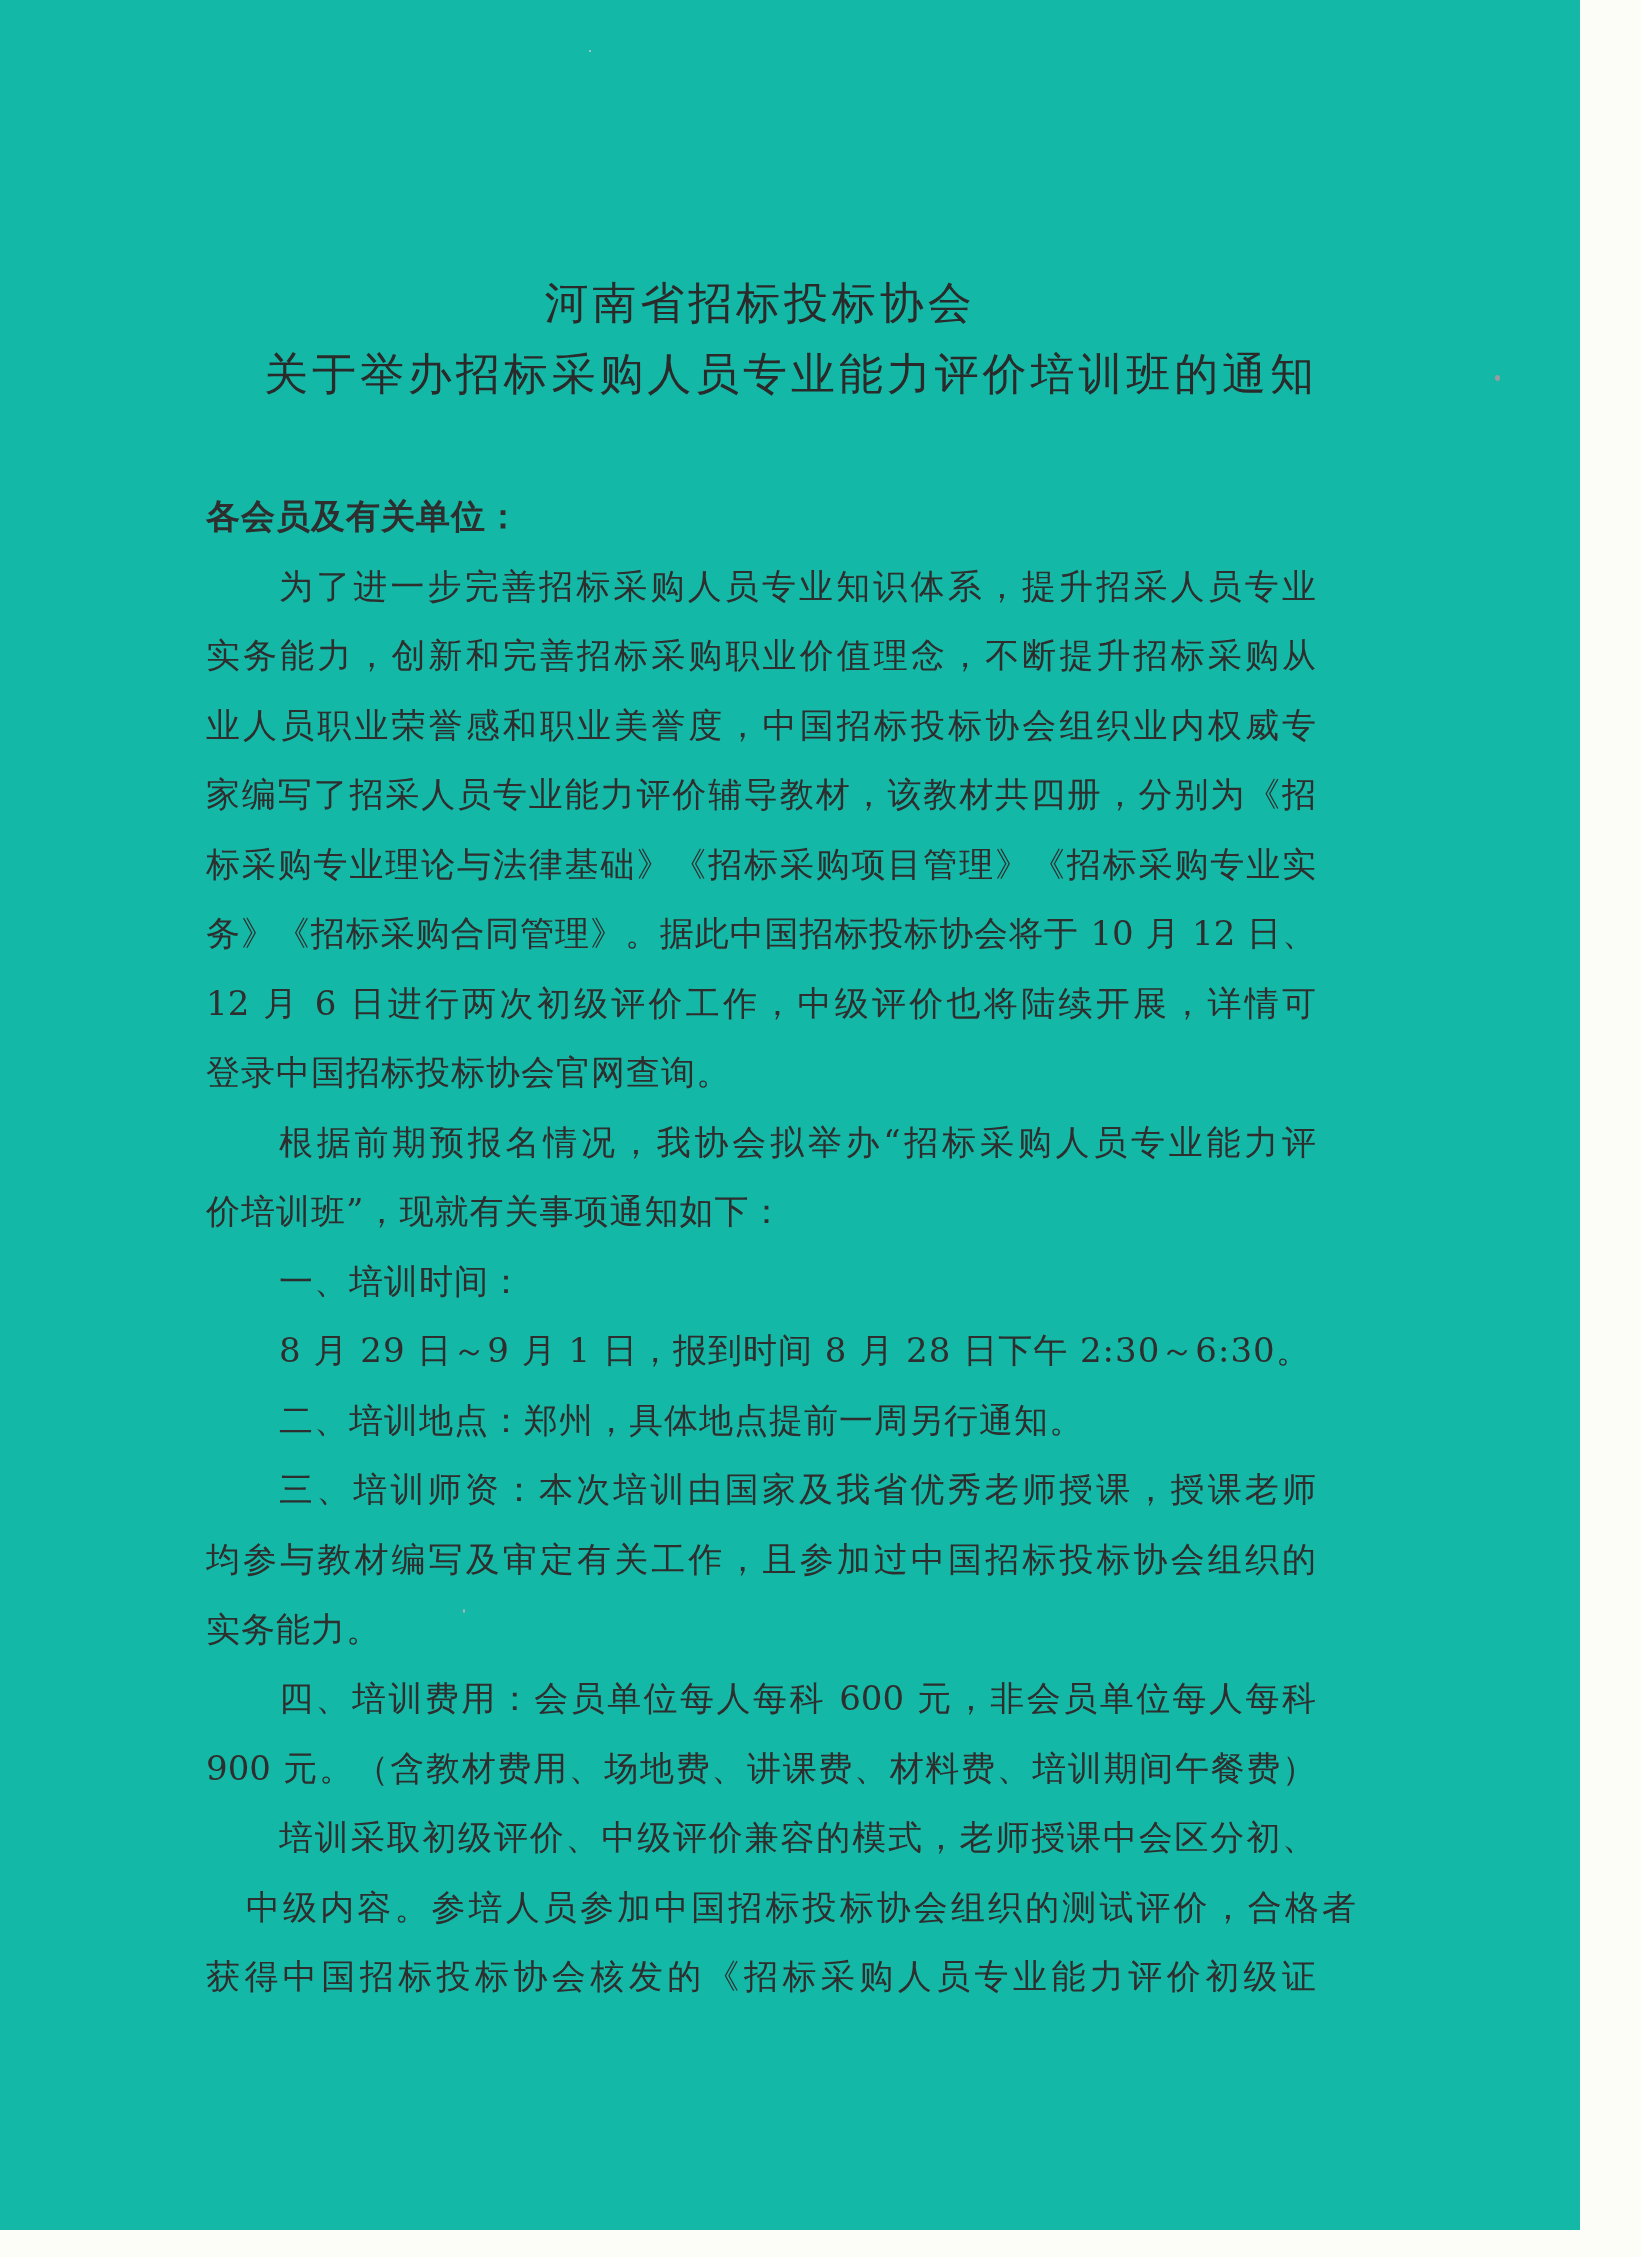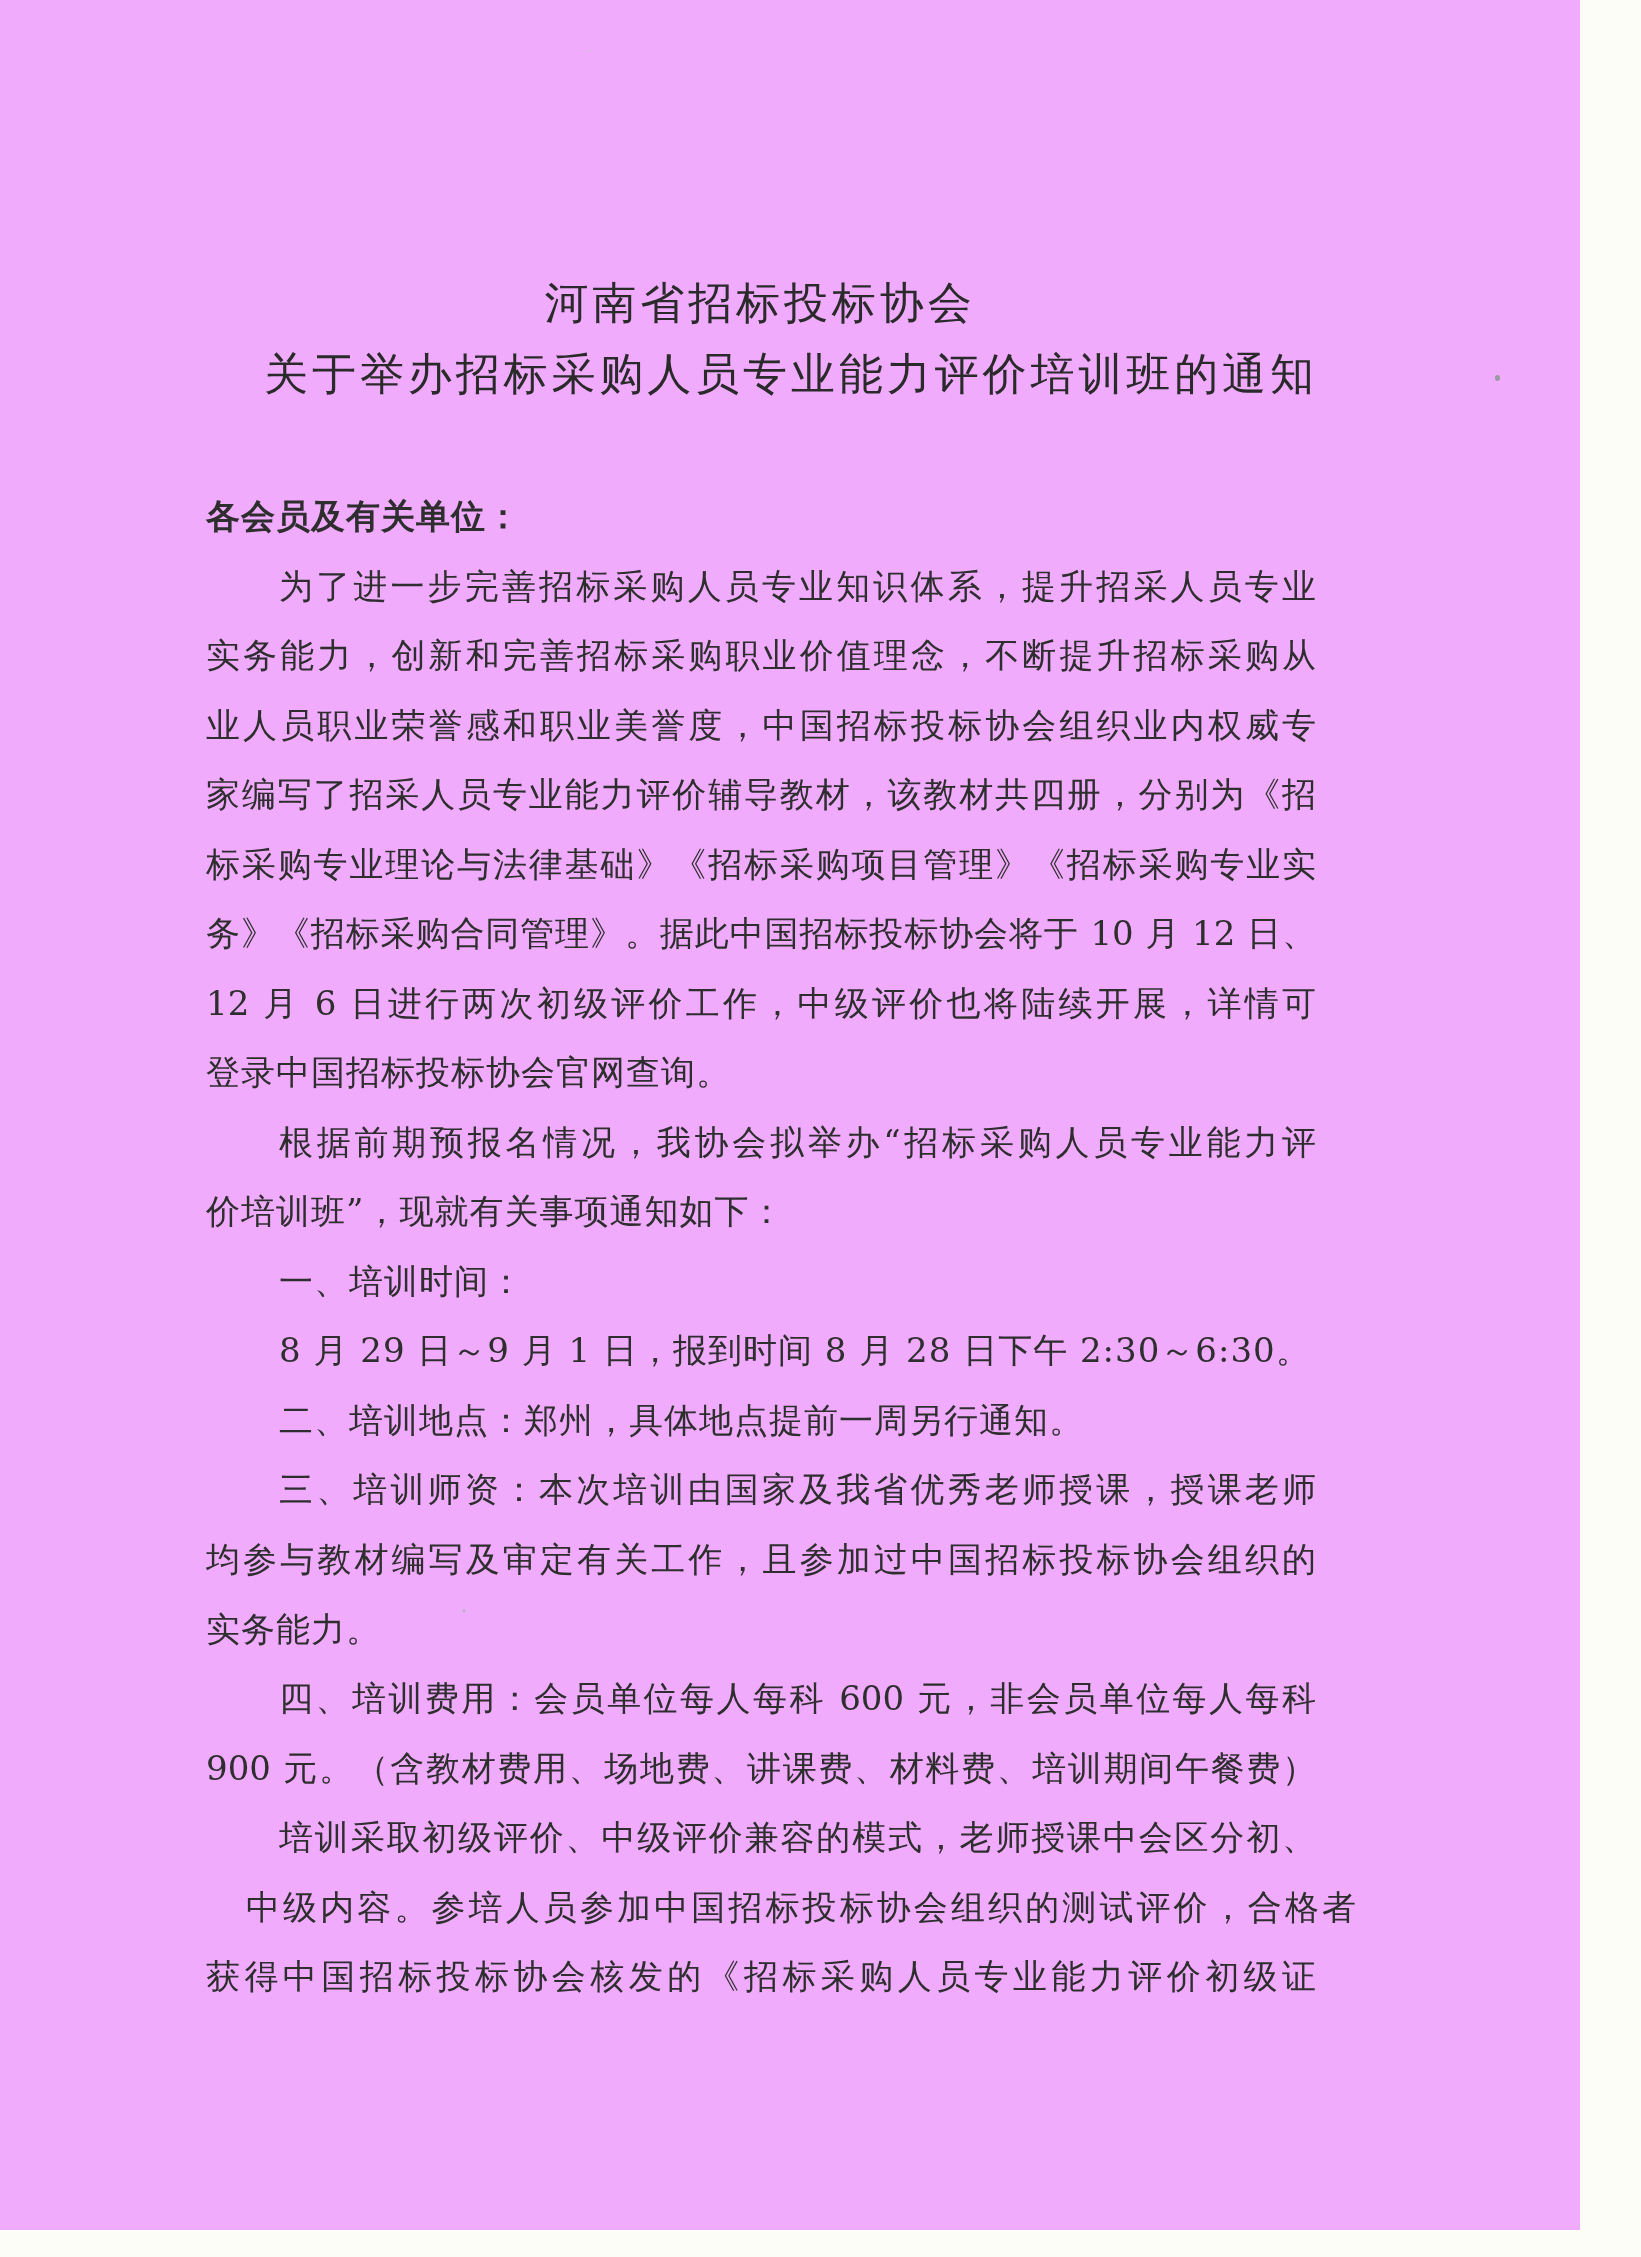--- a/index.html
+++ b/index.html
@@ -14,21 +14,21 @@
       background: #fdfdf7;
       font-family: "DejaVu Serif", "Liberation Serif", serif;
       color: #2e2e2e;
     }
     .page {
       position: absolute;
       left: 0;
       top: 0;
       width: 1580px;
       height: 2230px;
-      background: #f0abfc;
+      background: #14b8a6;
     }
     .speck {
       position: absolute;
       border-radius: 50%;
       background: #9a9aa0;
     }
     .title {
       position: absolute;
       left: 0;
       width: 1520px;

